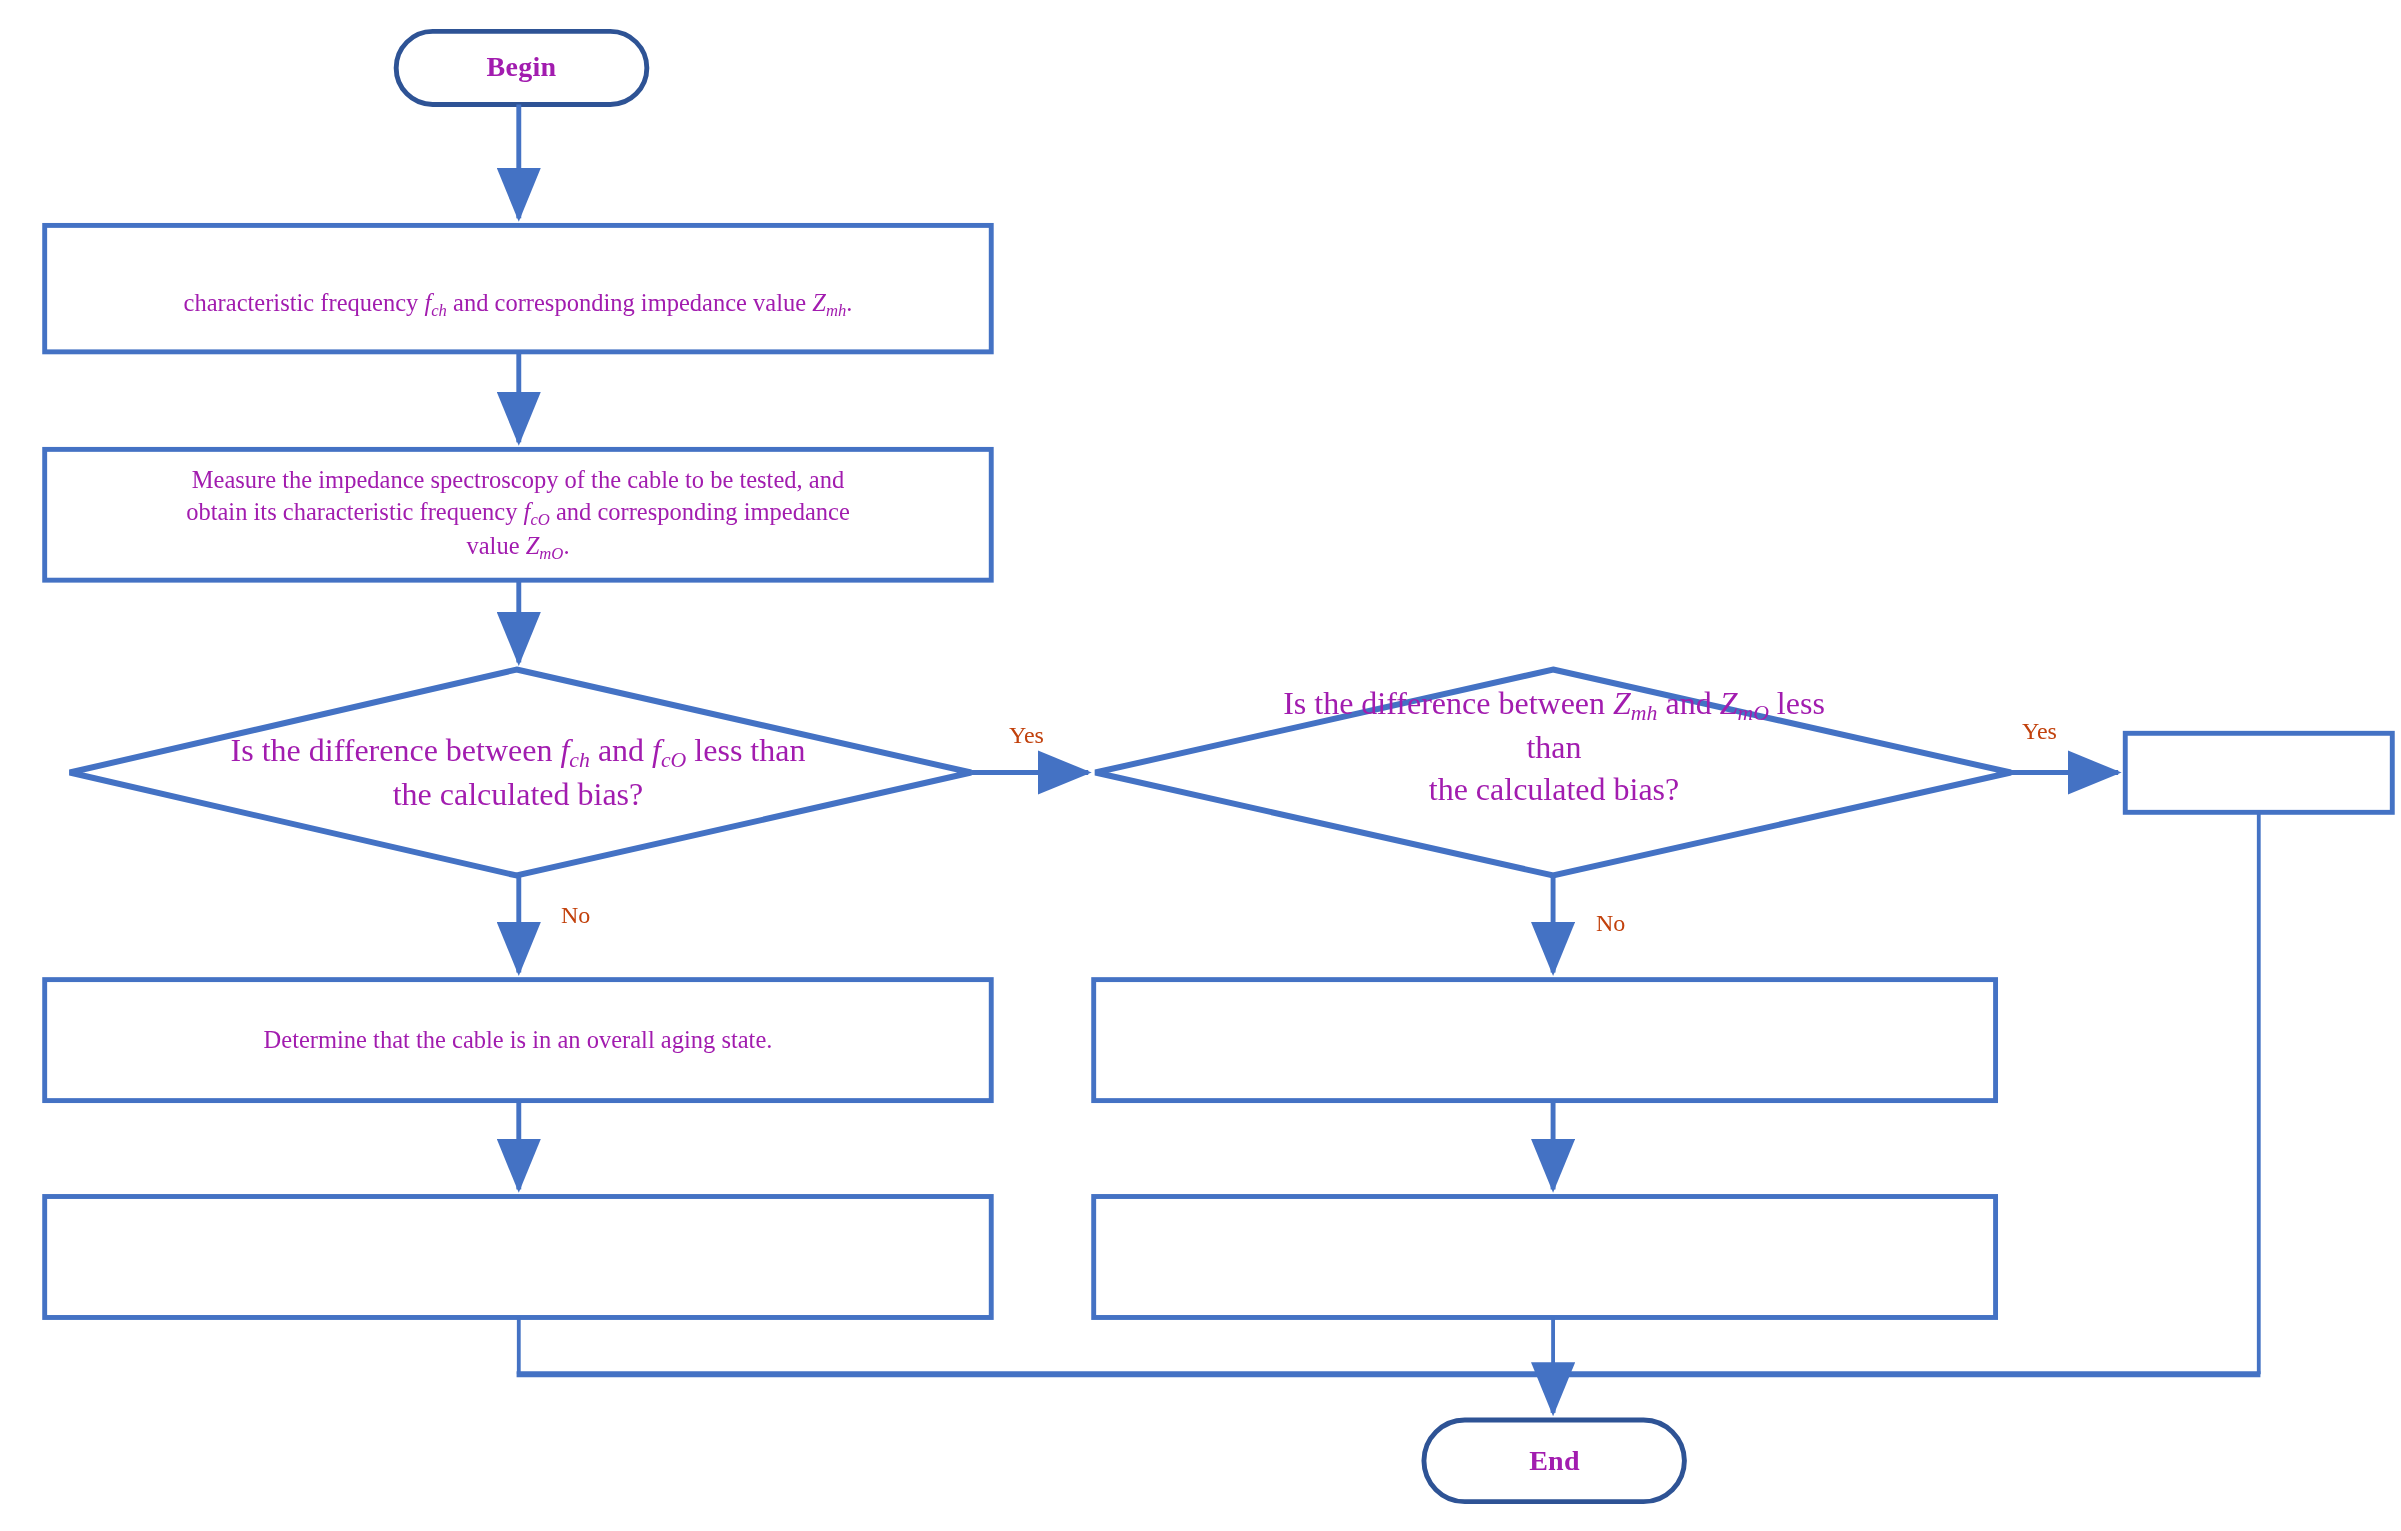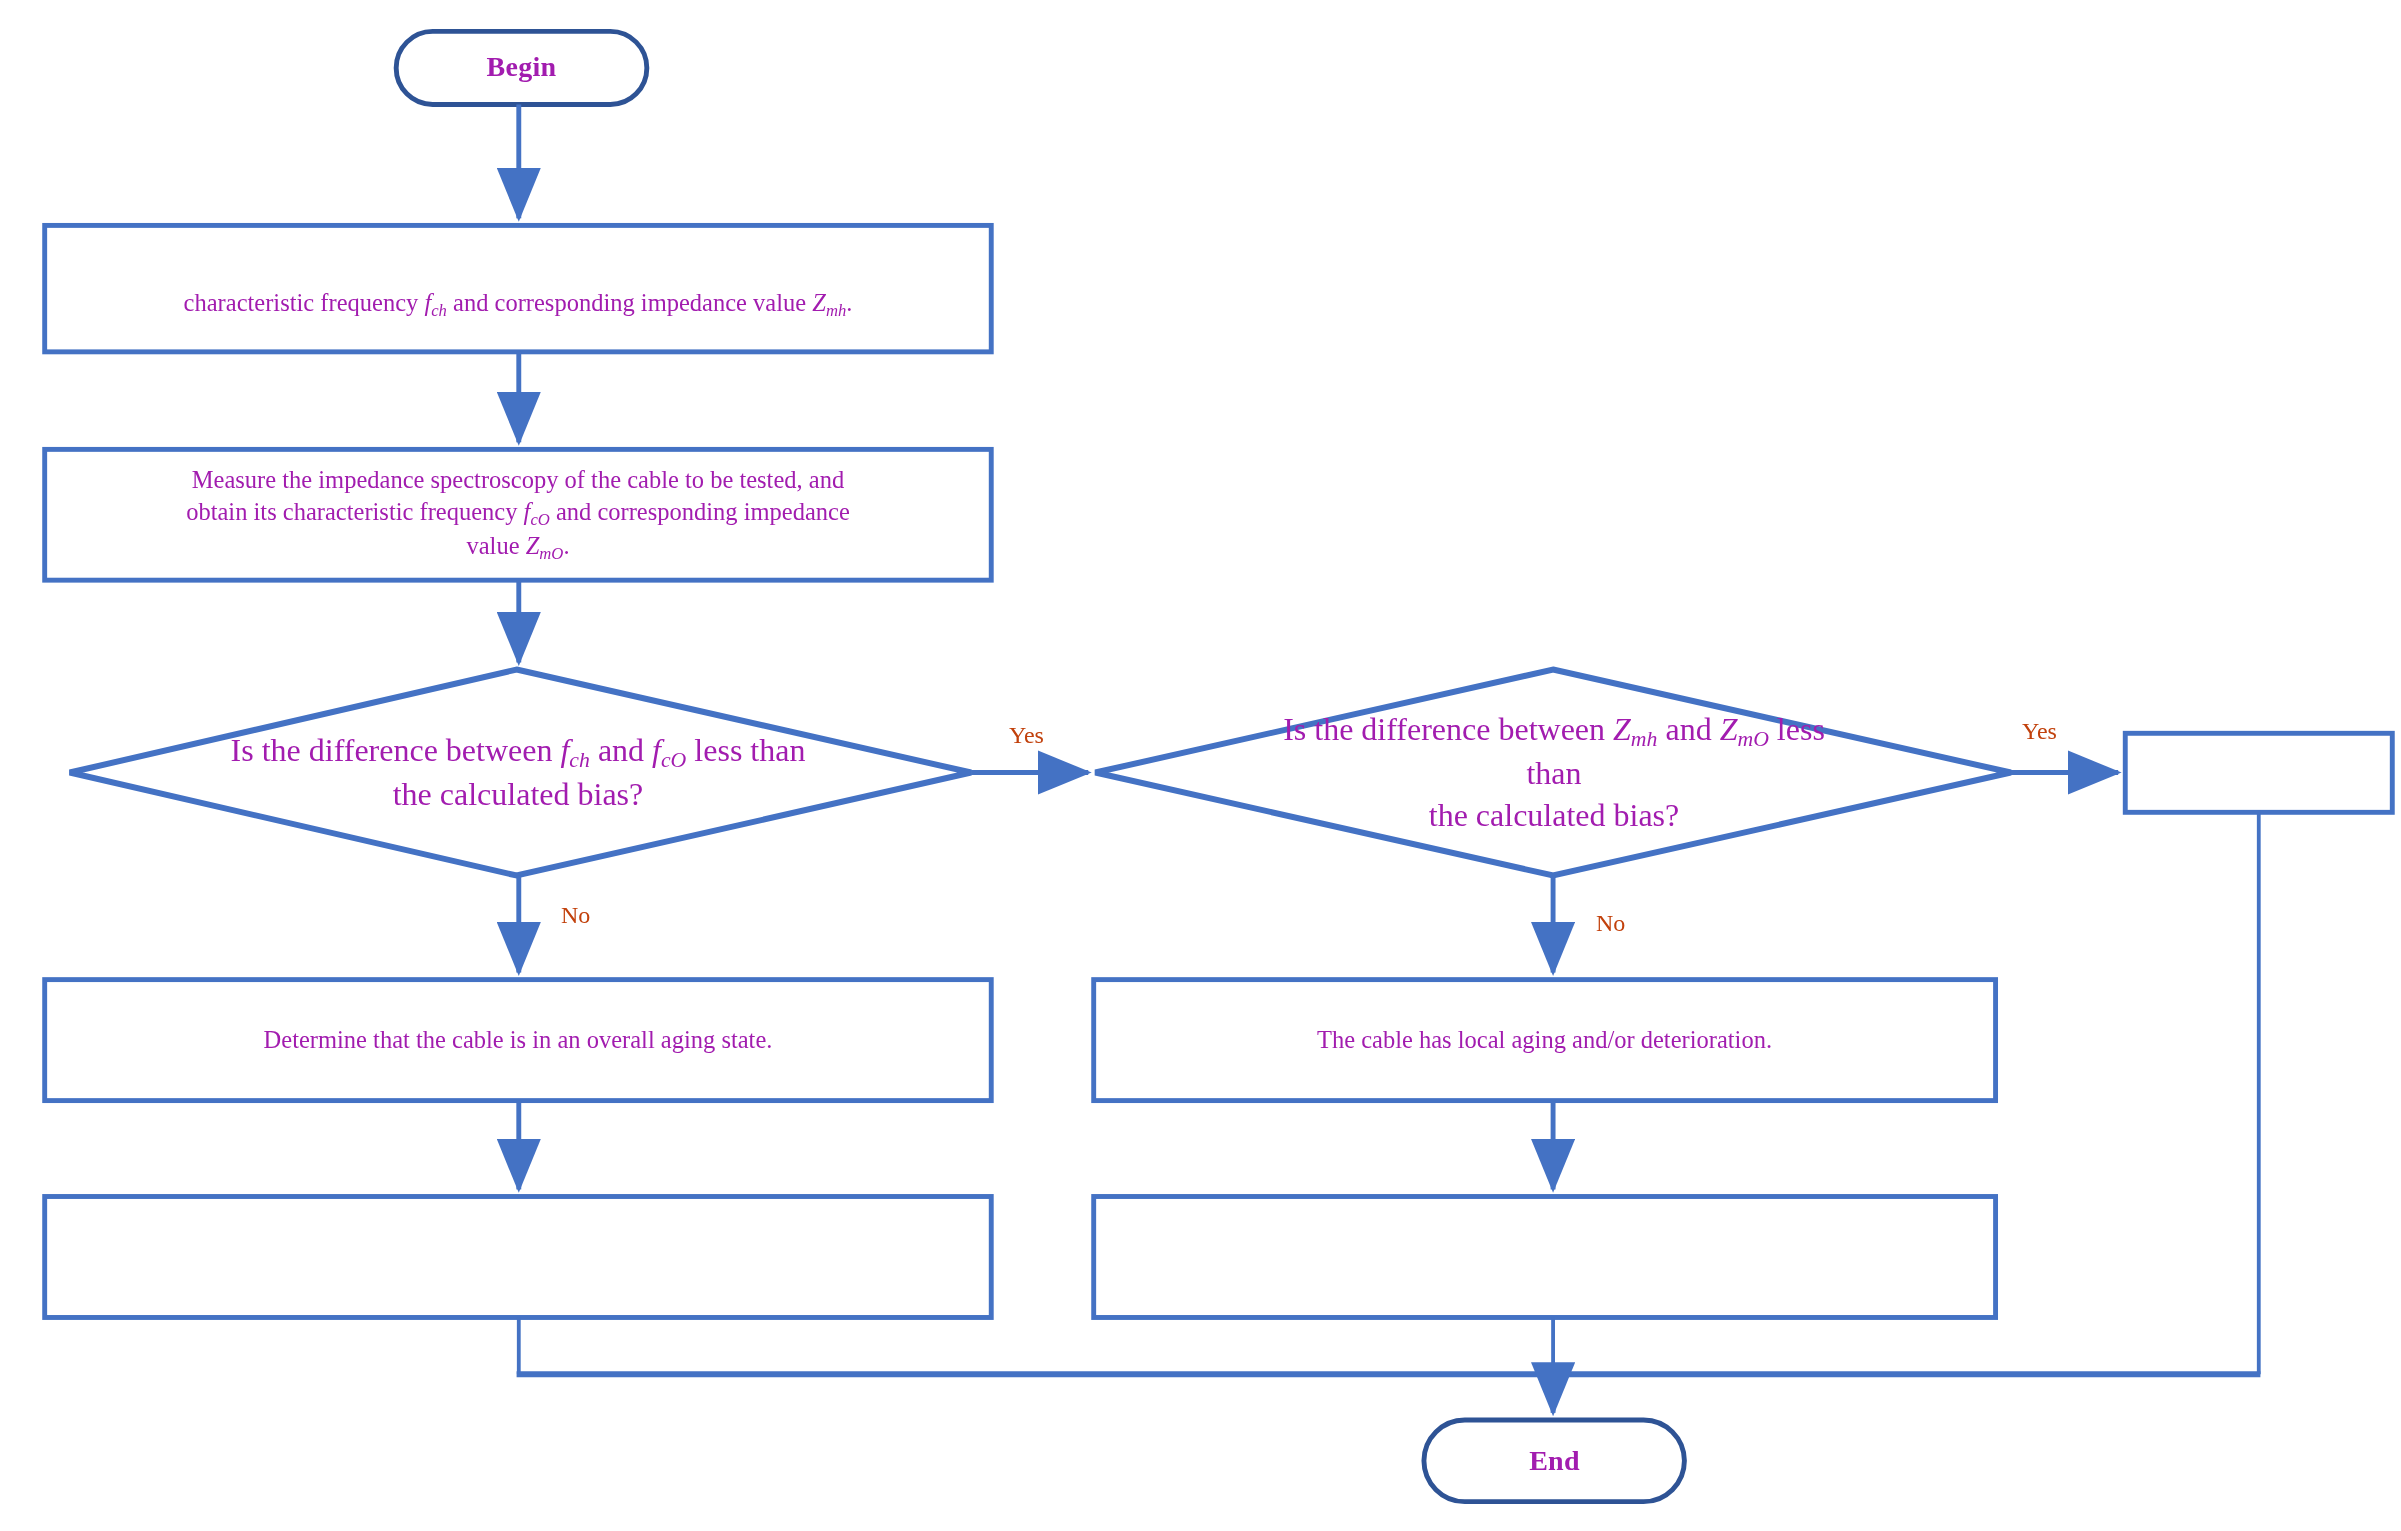--- a/index.html
+++ b/index.html
@@ -135,36 +135,33 @@
     </div>
   </div>
 
   <div class="node-text dec-text" style="left:218px; top:714px; width:600px; height:117px;">
     <div>
       <span>Is the difference between </span><span class="ital">f</span><span class="sub ital">ch</span><span> and </span><span class="ital">f</span><span class="sub ital">cO</span><span> less than</span><br>
       <span>the calculated bias?</span>
     </div>
   </div>
 
-  <div class="node-text dec-text" style="left:1254px; top:714px; width:600px; height:117px;">
+  <div class="node-text dec-text" style="left:1254px; top:688px; width:600px; height:117px;">
     <div>
       <span>Is the difference between </span><span class="ital">Z</span><span class="sub ital">mh</span><span> and </span><span class="ital">Z</span><span class="sub ital">mO</span><span> less than</span><br>
       <span>the calculated bias?</span>
     </div>
   </div>
 
 
   <div class="node-text proc-text" style="left:61px; top:979px; width:914px; height:121px;">
     <span>Determine that the cable is in an overall aging state.</span>
   </div>
 
 
-  <div class="node-text proc-text" style="left:1110px; top:979px; width:869px; height:121px;">
-    <span>The cable has local aging and/or deterioration.</span>
-  </div>
 
 
   <div class="node-text term-text" style="left:1424px; top:1420px; width:261px; height:82px;">
     <span>End</span>
   </div>
 
   <div class="edge-label" style="left:1009px; top:722px;">Yes</div>
 
   <div class="edge-label" style="left:561px; top:902px;">No</div>
 

